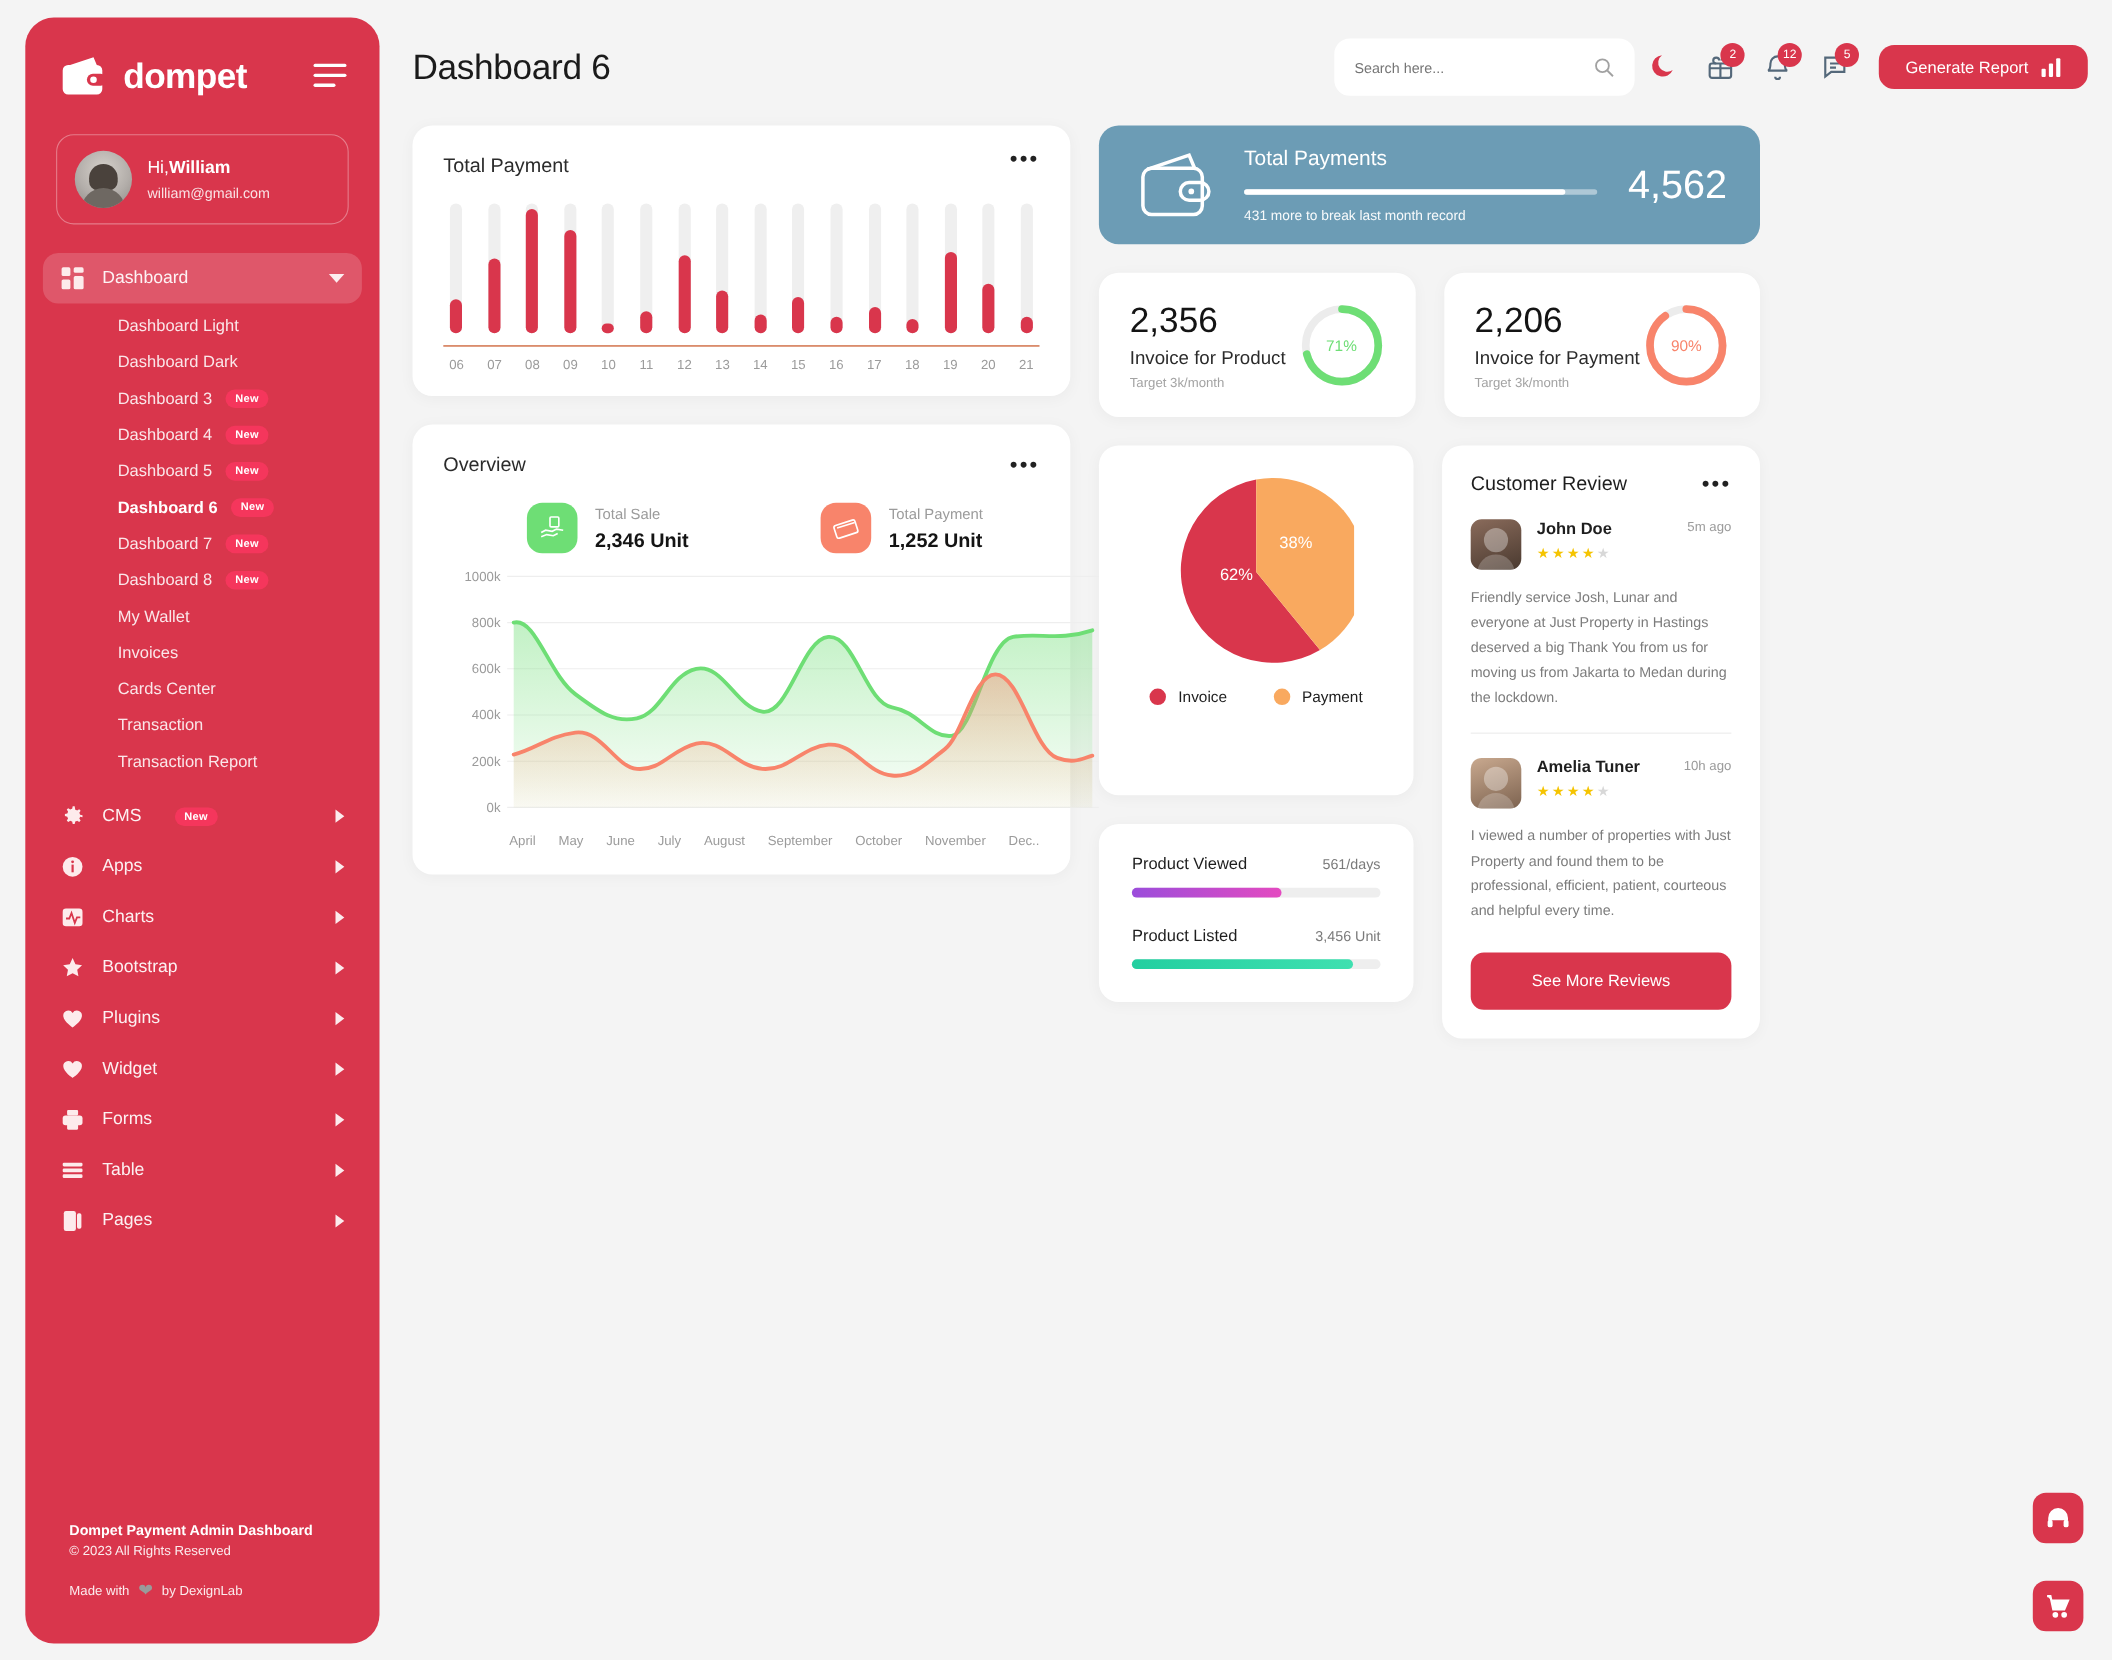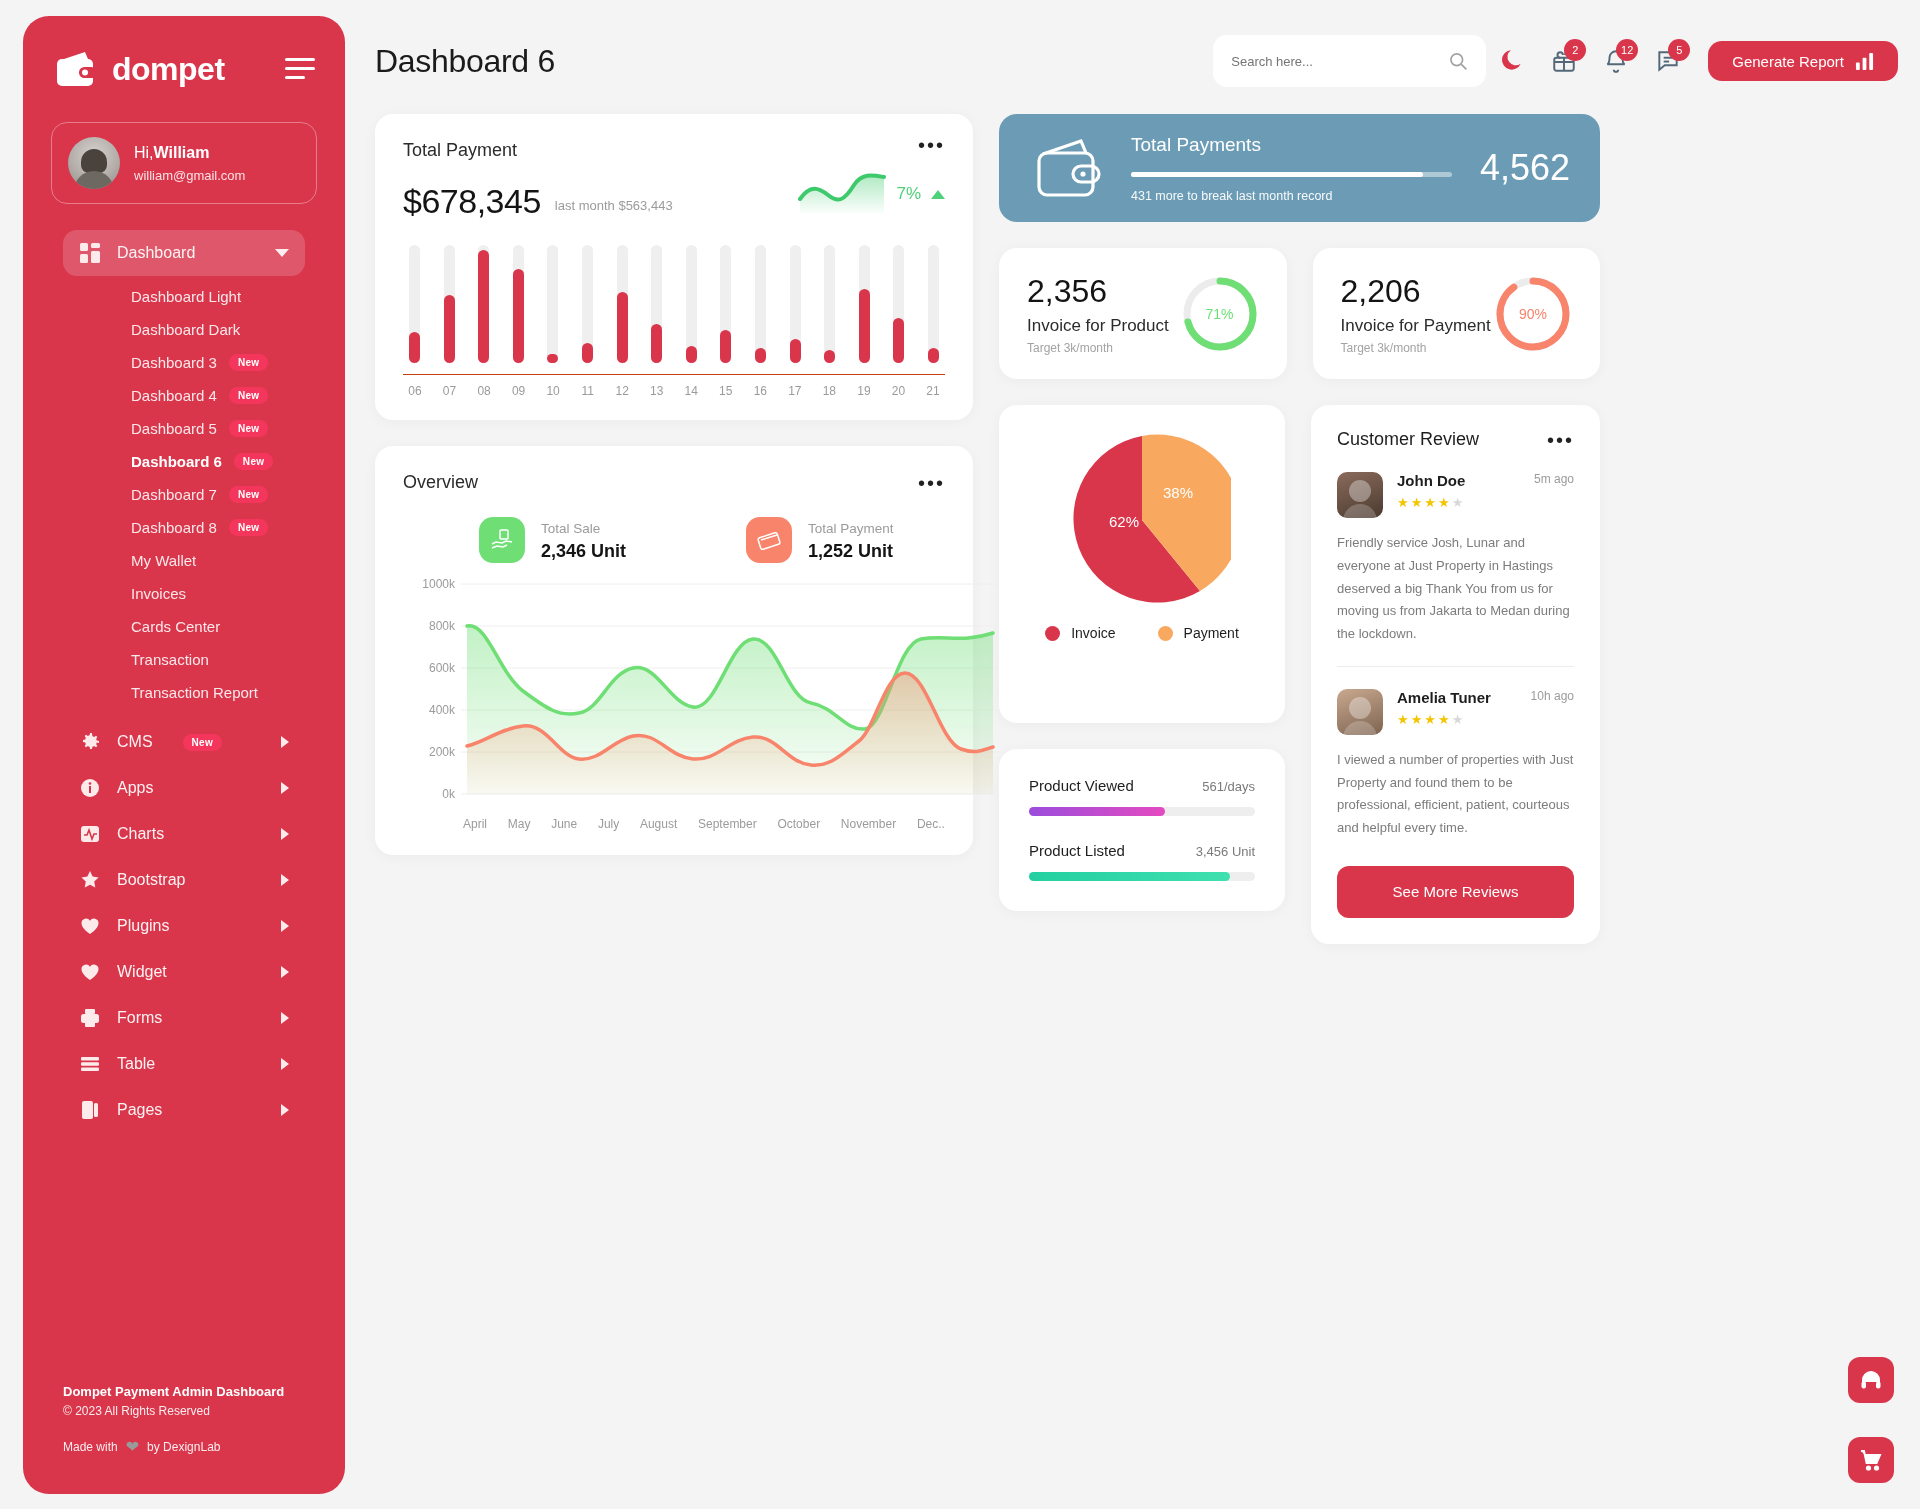--- a/index.html
+++ b/index.html
@@ -50,21 +50,21 @@
   }
   .avatar:after{
     content:""; position:absolute; left:50%; bottom:-6px; width:40px; height:24px;
     transform:translateX(-50%); background:#6e6862; border-radius:20px 20px 0 0;
   }
   .profile-text { margin-left: 14px; line-height: 1.35; }
   .profile-hi { font-size: 16px; }
   .profile-hi b { font-weight: 700; }
   .profile-mail { font-size: 13px; color: rgba(255,255,255,.85); margin-top: 3px; }
 
-  .menu { margin-top: 26px; padding: 0 40px; }
+  .menu { margin-top: 26px; padding: 0 16px; }
   .menu-item {
     display: flex; align-items: center; gap: 16px;
     padding: 12px 16px; border-radius: 14px;
     font-size: 16px; color: rgba(255,255,255,.93);
     cursor: pointer; position: relative;
   }
   .menu-item.active { background: rgba(255,255,255,.17); }
   .m-icon { width: 22px; height: 22px; flex: none; display:flex; align-items:center; justify-content:center; }
   .m-icon svg { width: 22px; height: 22px; fill: #fdebec; }
   .caret-down { margin-left: auto; width: 0; height: 0;
@@ -485,38 +485,20 @@
     </div>
 
     <div class="grid">
 
       <div class="col-left">
 
         <div class="card tp-card">
           <div class="tp-head">
             <div class="tp-title">Total Payment</div>
             <div class="dots">•••</div>
-          </div>
-          <div class="tp-row">
-            <div class="tp-amount">$678,345</div>
-            <div class="tp-last">last month $563,443</div>
-            <div class="tp-spark">
-              <svg width="88" height="46" viewBox="0 0 88 46">
-                <defs>
-                    <linearGradient id="spg" x1="0" y1="0" x2="0" y2="1">
-                  <stop offset="0%" stop-color="#4fd07a" stop-opacity=".45"></stop>
-                  <stop offset="100%" stop-color="#4fd07a" stop-opacity="0"></stop>
-                </linearGradient>
-                  </defs>
-                <path d="M2 28 C12 14, 20 16, 30 24 C40 32, 46 30, 56 14 C64 2, 74 4, 86 6 L86 44 L2 44 Z" fill="url(#spg)"></path>
-                <path d="M2 28 C12 14, 20 16, 30 24 C40 32, 46 30, 56 14 C64 2, 74 4, 86 6" fill="none" stroke="#3fc96d" stroke-width="4" stroke-linecap="round"></path>
-              </svg>
-              <span class="tp-pct">7%</span>
-              <span class="tri-up"></span>
-            </div>
           </div>
           <div class="bars" id="tp-bars">
               <div class="bar-wrap">
                 <div class="bar-fill" style="height: 30.68px;"></div>
               </div>
               <div class="bar-wrap">
                 <div class="bar-fill" style="height: 68.44px;"></div>
               </div>
               <div class="bar-wrap">
                 <div class="bar-fill" style="height: 113.28px;"></div>

